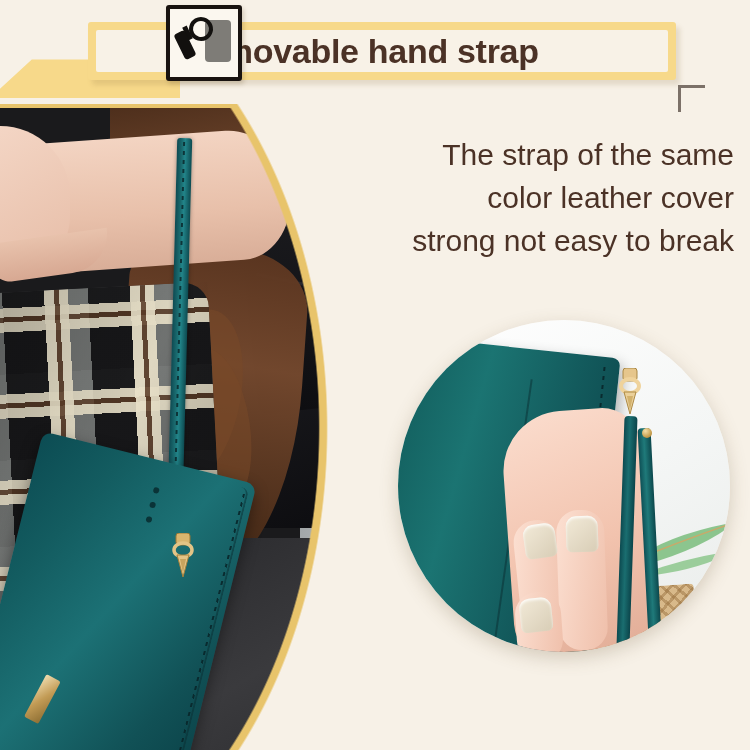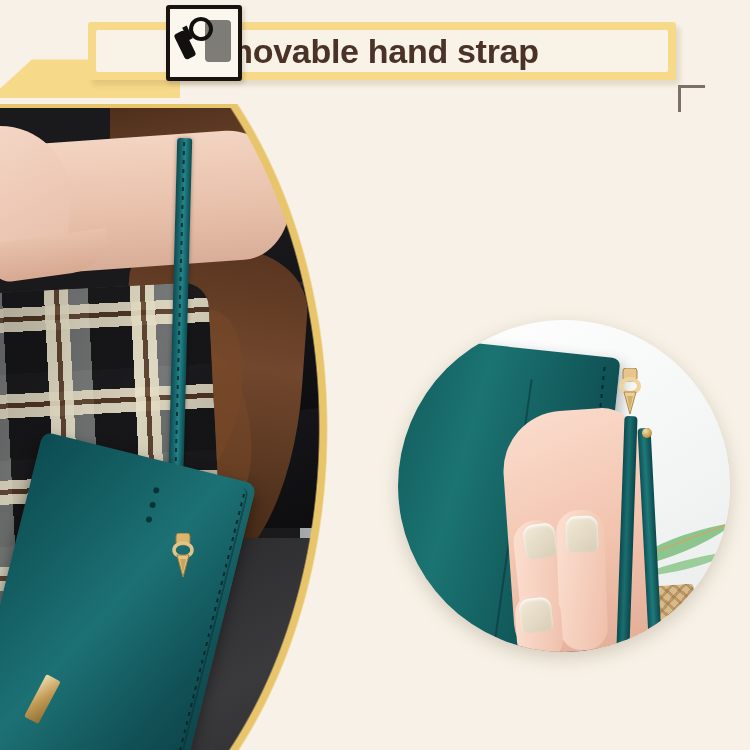--- a/index.html
+++ b/index.html
@@ -409,20 +409,25 @@
         <div class="pl-case-dots">
           <div class="pl-case-dot"></div>
           <div class="pl-case-dot"></div>
           <div class="pl-case-dot"></div>
         </div>
         <div class="pl-case-bar"></div>
       </div>
     </div>
   </div>
 
+  <div class="text-block">
+    <div>The strap of the same</div>
+    <div>color leather cover</div>
+    <div>strong not easy to break</div>
+  </div>
 
   <div class="circle-wrap">
     <div class="ci-bg"></div>
 
     <svg class="ci-leaf" viewBox="0 0 110 60">
       <path d="M2 46 Q40 18 108 6 Q70 36 4 52 Z" fill="#8CC58E"></path>
       <path d="M14 58 Q56 42 110 34 Q66 56 16 60 Z" fill="#9BCD9B"></path>
       <path d="M2 46 Q50 26 108 6" stroke="#C9A96A" stroke-width="1.5" fill="none"></path>
     </svg>
 

